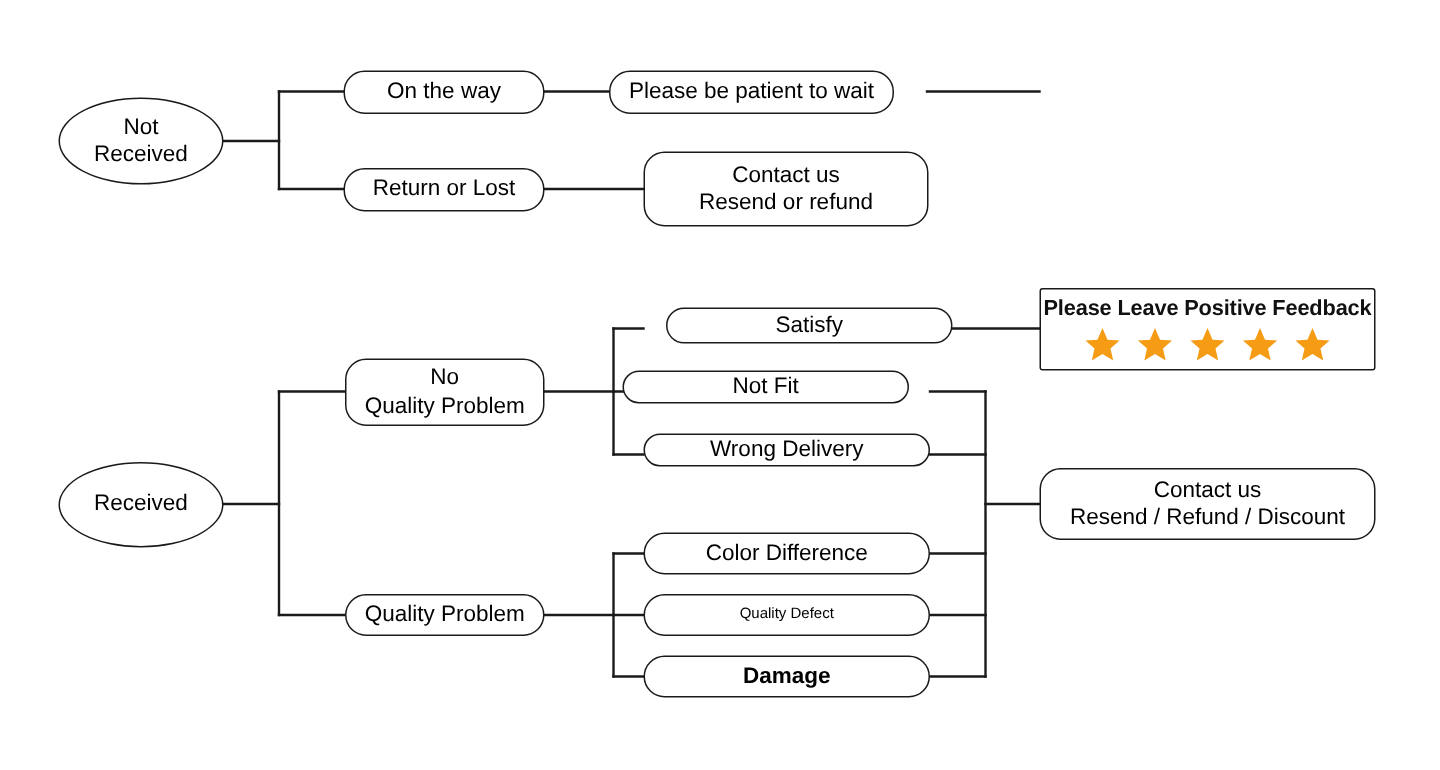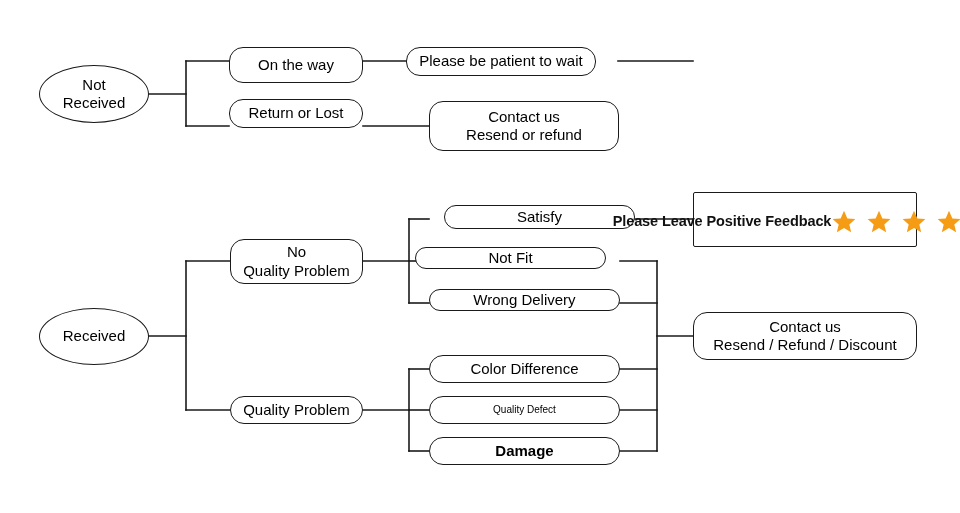--- a/index.html
+++ b/index.html
@@ -50,21 +50,21 @@
     display: block;
     white-space: nowrap;
   }
   .feedback-node {
     position: absolute;
     box-sizing: border-box;
     border: 1.4px solid #1a1a1a;
     border-radius: 2px;
     background: #ffffff;
     display: flex;
-    flex-direction: row;
+    flex-direction: column;
     align-items: center;
     justify-content: center;
     z-index: 3;
     padding-top: 2px;
   }
   .feedback-title {
     font-size: 14.5px;
     font-weight: bold;
     letter-spacing: -0.1px;
     white-space: nowrap;
@@ -124,25 +124,25 @@
       <path d="M657,261 L657,451"></path>
       <path d="M657,336 L693,336"></path>
     </g>
   </svg>
 
   <div class="node ellipse" style="left:39px; top:65px; width:110px; height:58px; font-size:15px;">
     <span class="ln">Not</span>
     <span class="ln">Received</span>
   </div>
 
-  <div class="node rounded" style="left:229px; top:47px; width:134px; height:36px; font-size:15px;justify-content:center;">
+  <div class="node rounded" style="left:229px; top:47px; width:134px; height:29px; font-size:15px;justify-content:center;">
     <span class="ln">On the way</span>
   </div>
 
-  <div class="node rounded" style="left:229px; top:99px; width:134px; height:29px; font-size:15px;">
+  <div class="node rounded" style="left:229px; top:112px; width:134px; height:29px; font-size:15px;">
     <span class="ln">Return or Lost</span>
   </div>
 
   <div class="node rounded" style="left:406px; top:47px; width:190px; height:29px; font-size:15px;">
     <span class="ln">Please be patient to wait</span>
   </div>
 
   <div class="node rounded" style="left:429px; top:101px; width:190px; height:50px; font-size:15px;">
     <span class="ln">Contact us</span>
     <span class="ln">Resend or refund</span>

